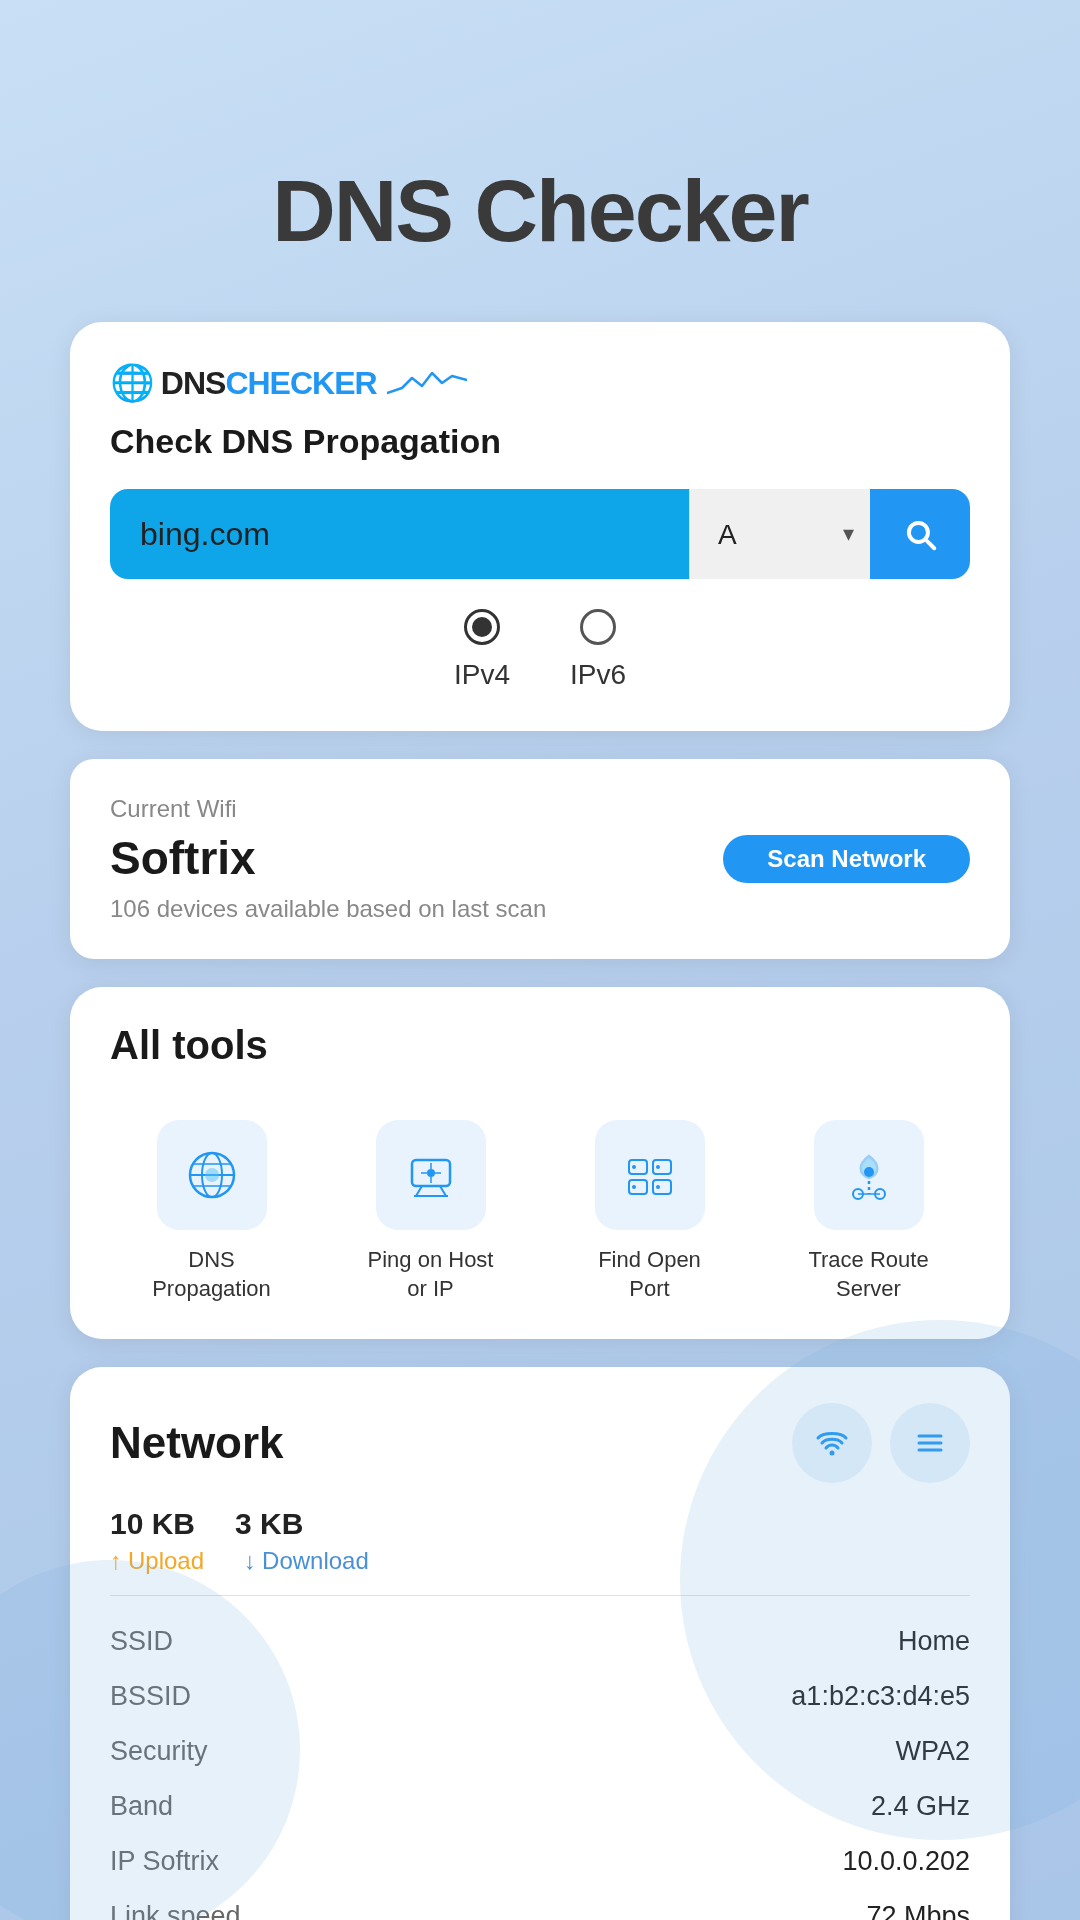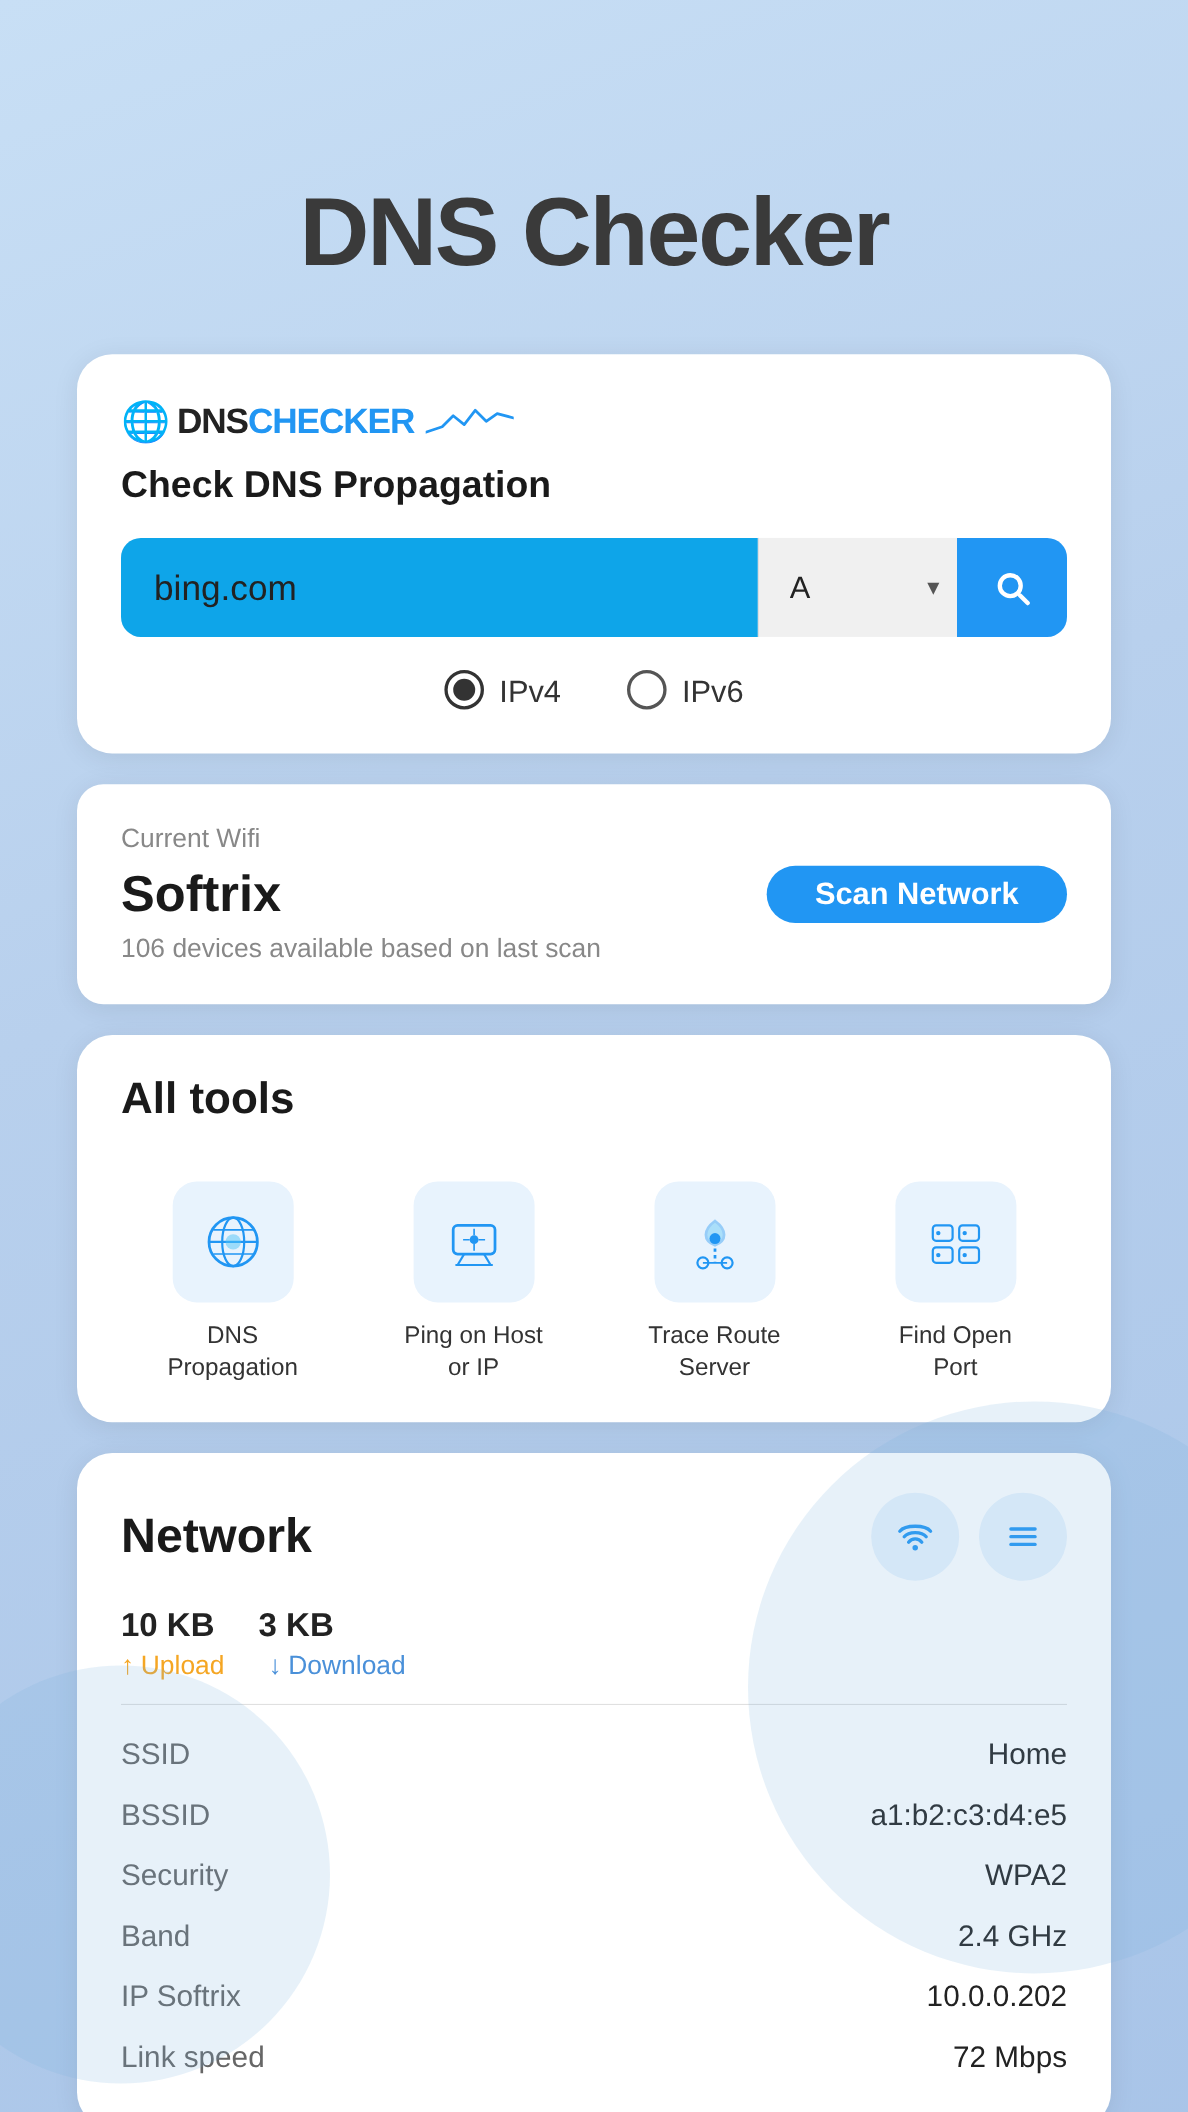--- a/index.html
+++ b/index.html
@@ -136,25 +136,26 @@
     }
 
     .radio-row {
       display: flex;
       justify-content: center;
       gap: 60px;
       align-items: center;
     }
     .radio-label {
       display: flex;
-      align-items: flex-end;
+      align-items: center;
       gap: 14px;
       font-size: 28px;
       color: #333;
       cursor: pointer;
+      flex-direction: column;
     }
     .radio-outer {
       width: 36px;
       height: 36px;
       border-radius: 50%;
       border: 3px solid #555;
       display: flex;
       align-items: center;
       justify-content: center;
     }
@@ -195,21 +196,21 @@
     .wifi-devices {
       font-size: 24px;
       color: #888;
     }
     .scan-btn {
       background: #2196F3;
       color: white;
       border: none;
       border-radius: 50px;
       padding: 10px 44px;
-      font-size: 28px;
+      font-size: 24px;
       font-weight: 600;
       cursor: pointer;
       white-space: nowrap;
     }
 
     
     .tools-card {
       background: #ffffff;
       border-radius: 32px;
       padding: 36px 40px;
@@ -443,46 +444,46 @@
             <line x1="25" y1="27" x2="19" y2="27" stroke="#2196F3" stroke-width="1.5"></line>
             <line x1="33" y1="27" x2="39" y2="27" stroke="#2196F3" stroke-width="1.5"></line>
           </svg>
         </div>
         <span class="tool-label">Ping on Host<br>or IP</span>
       </div>
 
       <div class="tool-item">
         <div class="tool-icon-box">
           <svg viewBox="0 0 58 58" fill="none">
-            <path d="M29 10 C18 18 18 28 29 32 C40 28 40 18 29 10Z" stroke="#2196F3" stroke-width="2.5" fill="#4fc3f7" opacity="0.4"></path>
-            <circle cx="29" cy="26" r="5" fill="#2196F3"></circle>
-            <path d="M29 35 L29 48" stroke="#2196F3" stroke-width="2.5" stroke-dasharray="3 3"></path>
-            <circle cx="18" cy="48" r="5" fill="none" stroke="#2196F3" stroke-width="2"></circle>
-            <circle cx="40" cy="48" r="5" fill="none" stroke="#2196F3" stroke-width="2"></circle>
-            <line x1="29" y1="48" x2="18" y2="48" stroke="#2196F3" stroke-width="1.5"></line>
-            <line x1="29" y1="48" x2="40" y2="48" stroke="#2196F3" stroke-width="1.5"></line>
-          </svg>
-        </div>
-        <span class="tool-label">Trace Route<br>Server</span>
-      </div>
-
-      <div class="tool-item">
-        <div class="tool-icon-box">
-          <svg viewBox="0 0 58 58" fill="none">
             <rect x="8" y="14" width="18" height="14" rx="3" stroke="#2196F3" stroke-width="2"></rect>
             <rect x="32" y="14" width="18" height="14" rx="3" stroke="#2196F3" stroke-width="2"></rect>
             <rect x="8" y="34" width="18" height="14" rx="3" stroke="#2196F3" stroke-width="2"></rect>
             <rect x="32" y="34" width="18" height="14" rx="3" stroke="#2196F3" stroke-width="2"></rect>
             <circle cx="13" cy="21" r="2" fill="#2196F3"></circle>
             <circle cx="37" cy="21" r="2" fill="#2196F3"></circle>
             <circle cx="13" cy="41" r="2" fill="#2196F3"></circle>
             <circle cx="37" cy="41" r="2" fill="#2196F3"></circle>
           </svg>
         </div>
         <span class="tool-label">Find Open<br>Port</span>
+      </div>
+
+      <div class="tool-item">
+        <div class="tool-icon-box">
+          <svg viewBox="0 0 58 58" fill="none">
+            <path d="M29 10 C18 18 18 28 29 32 C40 28 40 18 29 10Z" stroke="#2196F3" stroke-width="2.5" fill="#4fc3f7" opacity="0.4"></path>
+            <circle cx="29" cy="26" r="5" fill="#2196F3"></circle>
+            <path d="M29 35 L29 48" stroke="#2196F3" stroke-width="2.5" stroke-dasharray="3 3"></path>
+            <circle cx="18" cy="48" r="5" fill="none" stroke="#2196F3" stroke-width="2"></circle>
+            <circle cx="40" cy="48" r="5" fill="none" stroke="#2196F3" stroke-width="2"></circle>
+            <line x1="29" y1="48" x2="18" y2="48" stroke="#2196F3" stroke-width="1.5"></line>
+            <line x1="29" y1="48" x2="40" y2="48" stroke="#2196F3" stroke-width="1.5"></line>
+          </svg>
+        </div>
+        <span class="tool-label">Trace Route<br>Server</span>
       </div>
 
     </div>
   </div>
 
   <div class="network-card">
     <div class="network-header">
       <div class="network-title">Network</div>
       <div class="network-icons">
         <button class="net-icon-btn">

